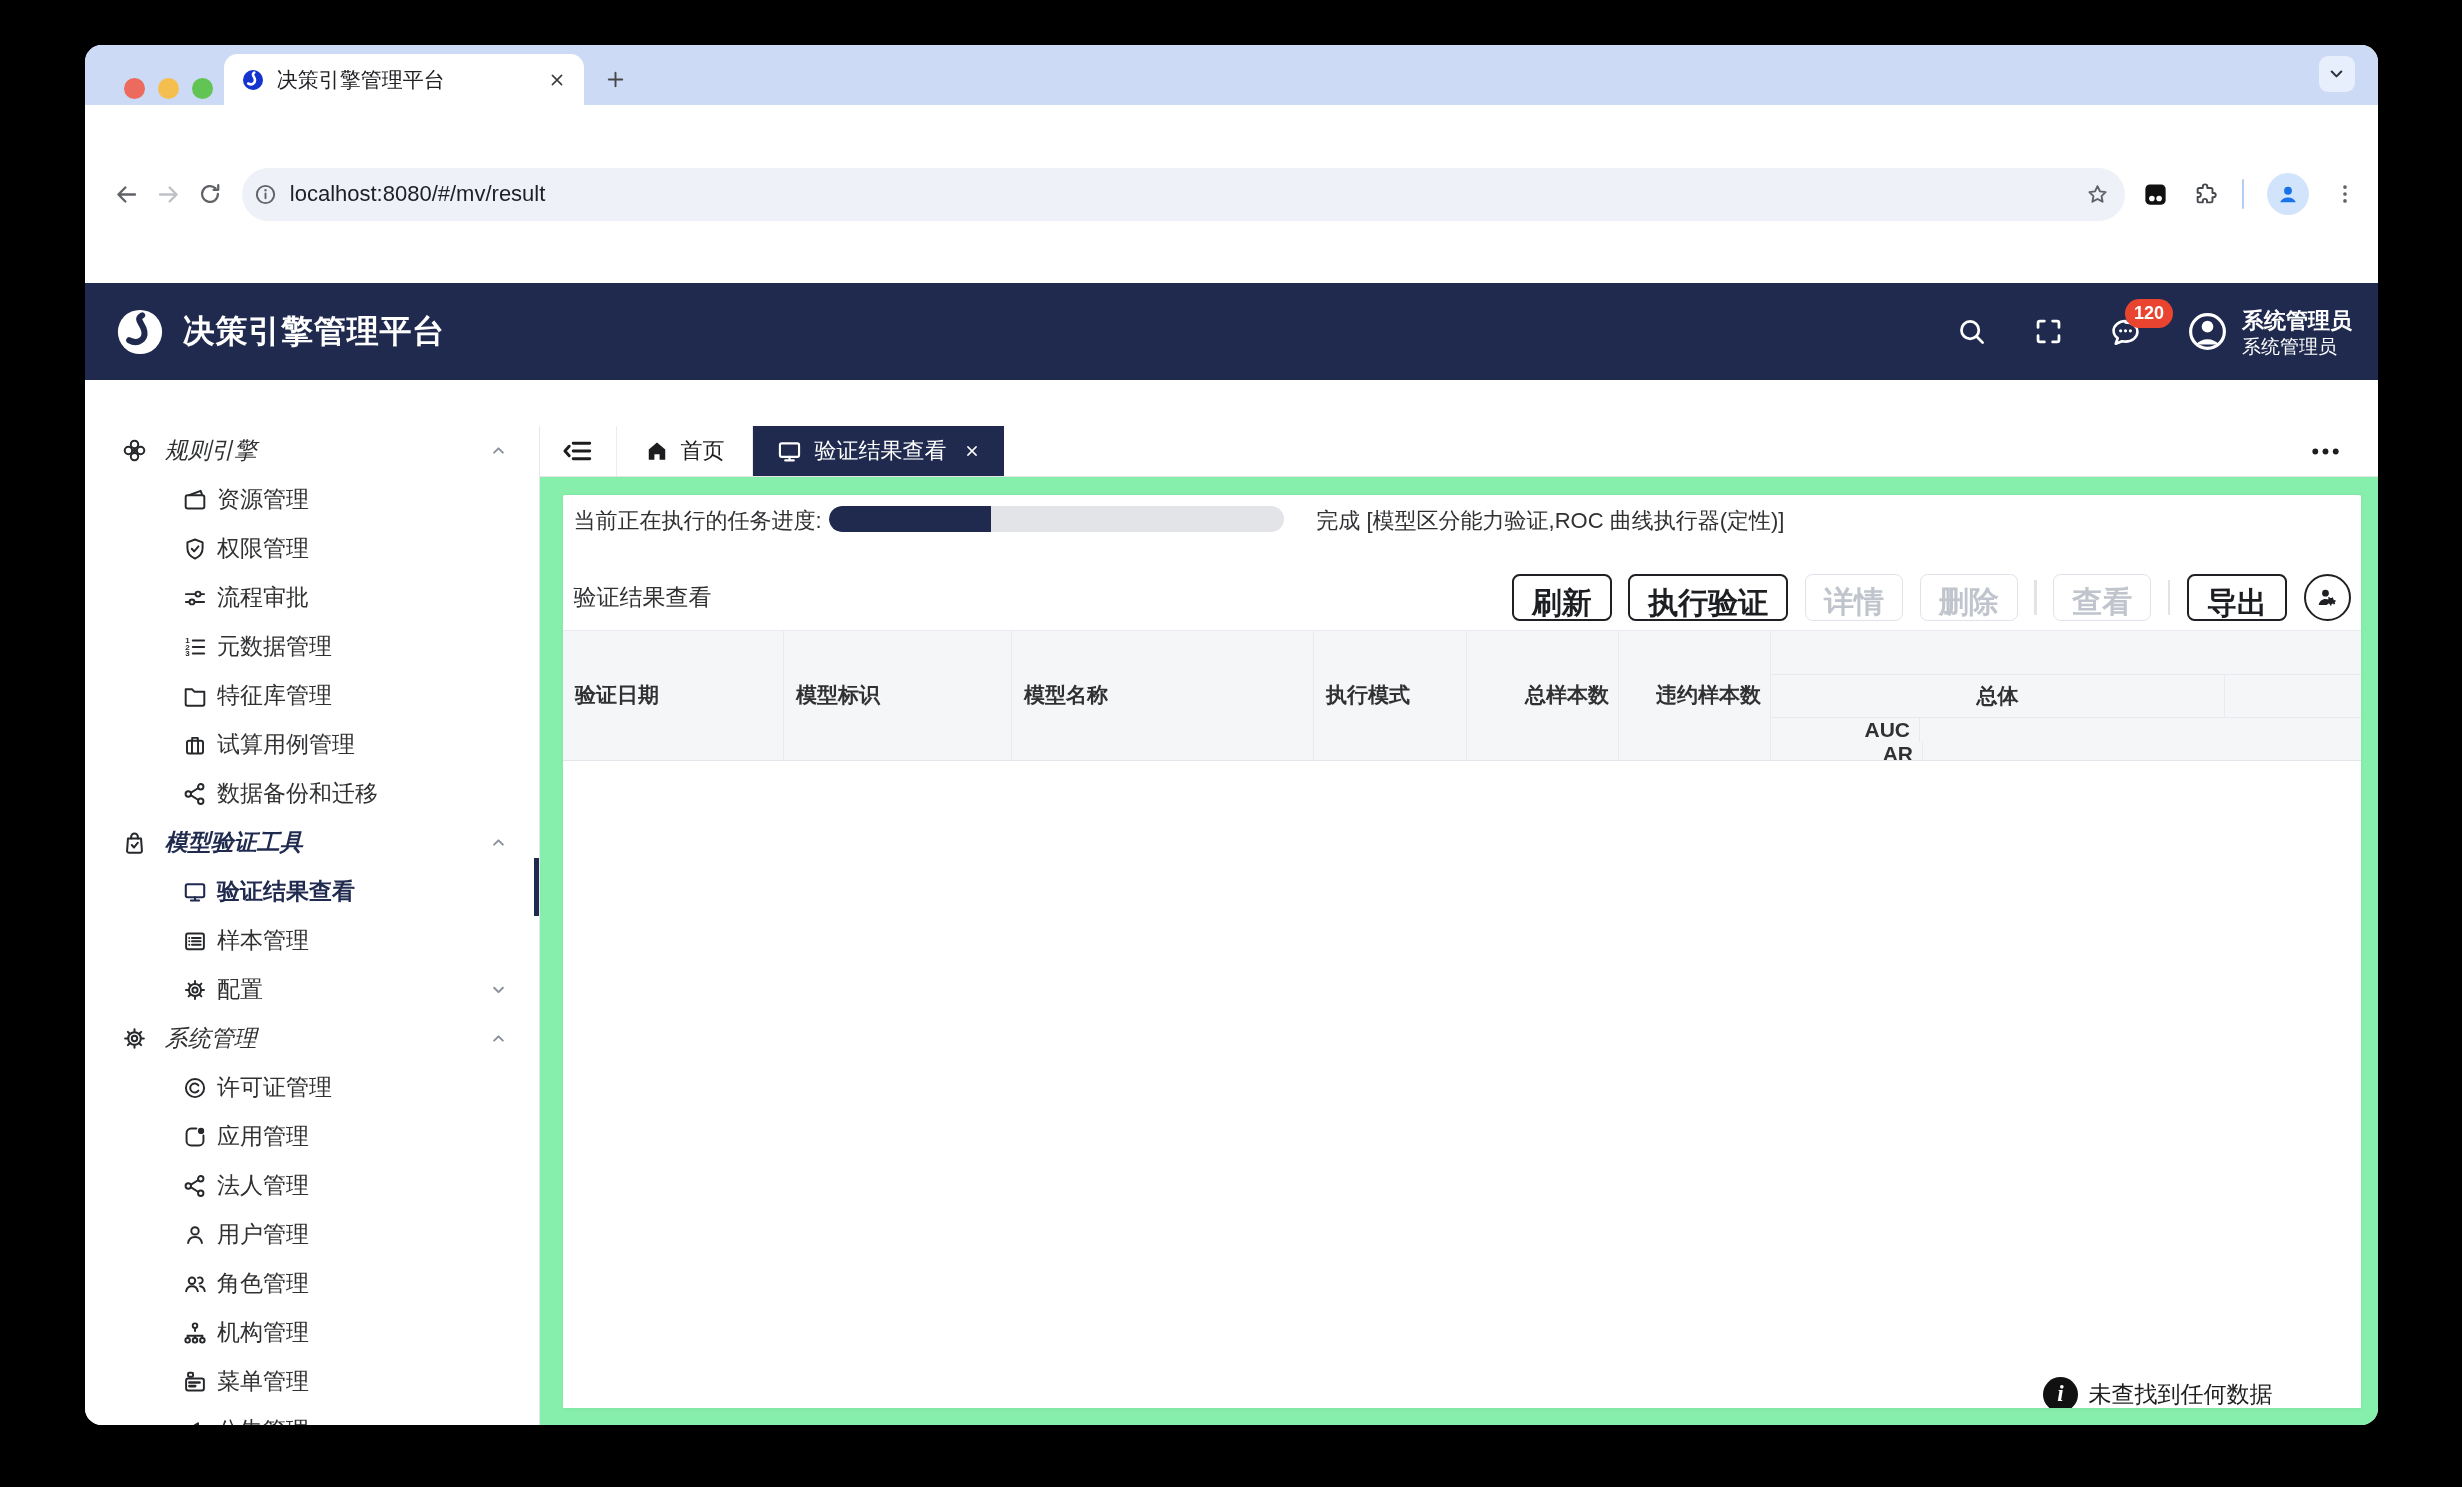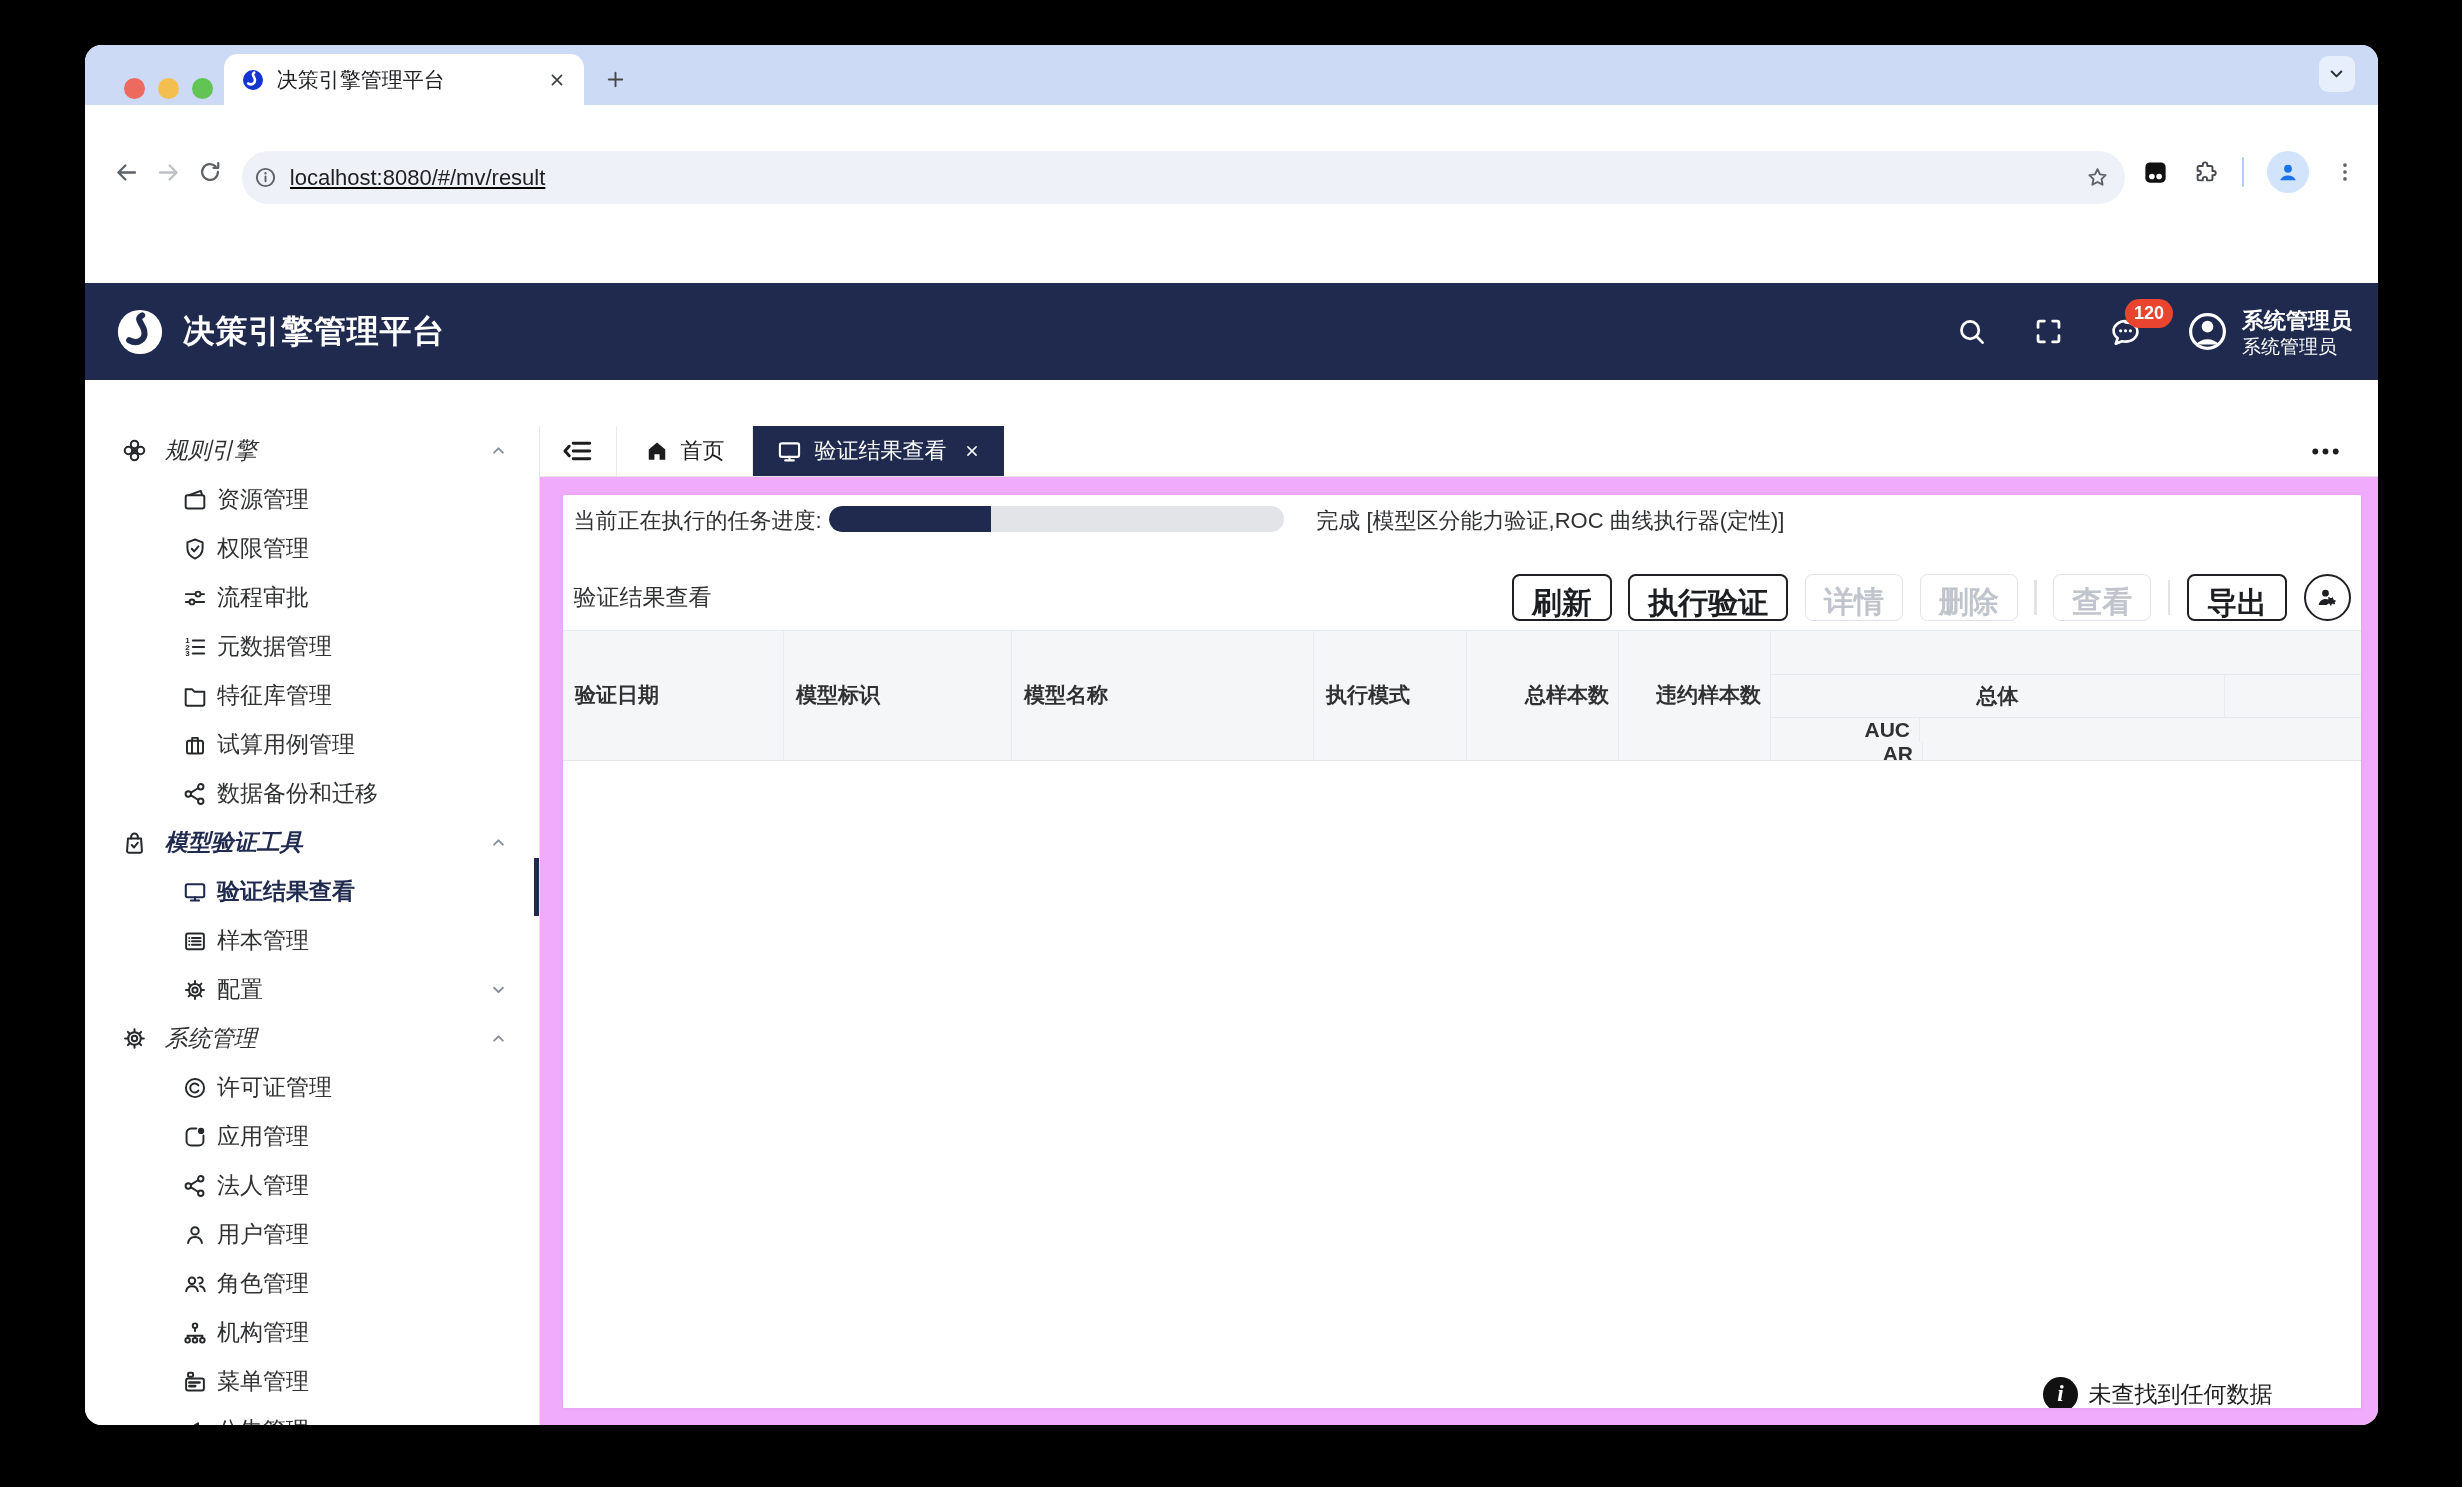--- a/index.html
+++ b/index.html
@@ -9,21 +9,21 @@
   
   .tabstrip{height:60px;background:#ccdaf6;display:flex;align-items:flex-end;position:relative;flex:none;}
   .lights{position:absolute;left:39px;top:33px;display:flex;gap:13px;}
   .light{width:21px;height:21px;border-radius:50%;}
   .l-red{background:#ec6a5e;}.l-yellow{background:#f4bf4f;}.l-green{background:#61c454;}
   .btab{margin-left:139px;width:360px;height:51px;background:#fff;border-radius:13.6px 13.6px 0 0;display:flex;align-items:center;padding:0 16.7px;box-sizing:border-box;gap:12px;}
   .btab-title{font-size:21px;color:#202124;flex:1;white-space:nowrap;overflow:hidden;}
   .newtab{width:42px;height:42px;margin:0 0 4.5px 10.6px;display:flex;align-items:center;justify-content:center;}
   .tabsearch{position:absolute;right:23.5px;top:10.6px;width:36px;height:36px;border-radius:9px;background:#e7eefc;display:flex;align-items:center;justify-content:center;}
 
-  .urlbar{height:86px;background:#fff;display:flex;align-items:flex-start;padding:0 20px;box-sizing:border-box;flex:none;text-decoration:underline;}
+  .urlbar{height:86px;background:#fff;display:flex;align-items:center;padding:0 20px;box-sizing:border-box;flex:none;}
   .navbtn{width:42px;height:42px;display:flex;align-items:center;justify-content:center;flex:none;}
   .urlpill{flex:1;height:53px;margin-left:10.6px;background:#eef1f8;border-radius:26.5px;display:flex;align-items:center;padding:0 13.6px 0 10.6px;box-sizing:border-box;min-width:0;}
   .urltext{font-size:22px;color:#202124;margin-left:10.6px;flex:1;white-space:nowrap;overflow:hidden;}
   .chromeicons{display:flex;align-items:center;margin-left:16.7px;gap:23px;flex:none;}
   .vsep{width:2.3px;height:30px;background:#b3cdf7;border-radius:1.5px;}
   .chravatar{width:42px;height:42px;border-radius:50%;background:#d2e3fc;display:flex;align-items:center;justify-content:center;}
 
   
   .navbar{height:97px;background:#1f2a4e;display:flex;align-items:center;padding:0 26px 0 29px;box-sizing:border-box;color:#fff;flex:none;}
   .applogo{width:52px;height:52px;flex:none;}
@@ -32,21 +32,21 @@
   .nav-ic{width:35px;height:35px;display:flex;align-items:center;justify-content:center;position:relative;}
   .badge{position:absolute;top:-15px;right:-30px;background:#e8442f;color:#fff;font-size:18px;line-height:18px;padding:5.3px 9px;border-radius:14.4px;font-weight:bold;}
   .userblock{display:flex;align-items:center;gap:12px;}
   .usernames{display:flex;flex-direction:column;align-items:flex-start;}
   .uname{font-size:22px;font-weight:bold;line-height:29px;}
   .urole{font-size:19px;line-height:23px;}
 
   
   .content{flex:1;display:flex;min-height:0;}
   .sidebar{width:455px;background:#fff;border-right:0.8px solid #e4e7ed;box-sizing:border-box;position:relative;overflow:hidden;flex:none;}
-  .main{flex:1;background:#f0abfc;display:flex;flex-direction:column;min-width:0;}
+  .main{flex:1;background:#86efac;display:flex;flex-direction:column;min-width:0;}
 
   
   .sec{height:49px;display:flex;align-items:center;padding:0 30px 0 36px;box-sizing:border-box;gap:16.7px;font-size:23px;color:#303133;cursor:pointer;font-style:italic;}
   .sec .lbl{font-weight:500;}
   .sec.active-sec{color:#1f2a4e;}
   .sec.active-sec .lbl{font-weight:bold;}
   .item{height:49px;display:flex;align-items:center;padding:0 30px 0 97px;box-sizing:border-box;gap:9px;font-size:23px;color:#303133;cursor:pointer;}
   .item.active{color:#1f2a4e;font-weight:bold;}
   .chev{margin-left:auto;color:#8a9099;display:flex;}
   .mi{width:27px;height:27px;flex:none;}

